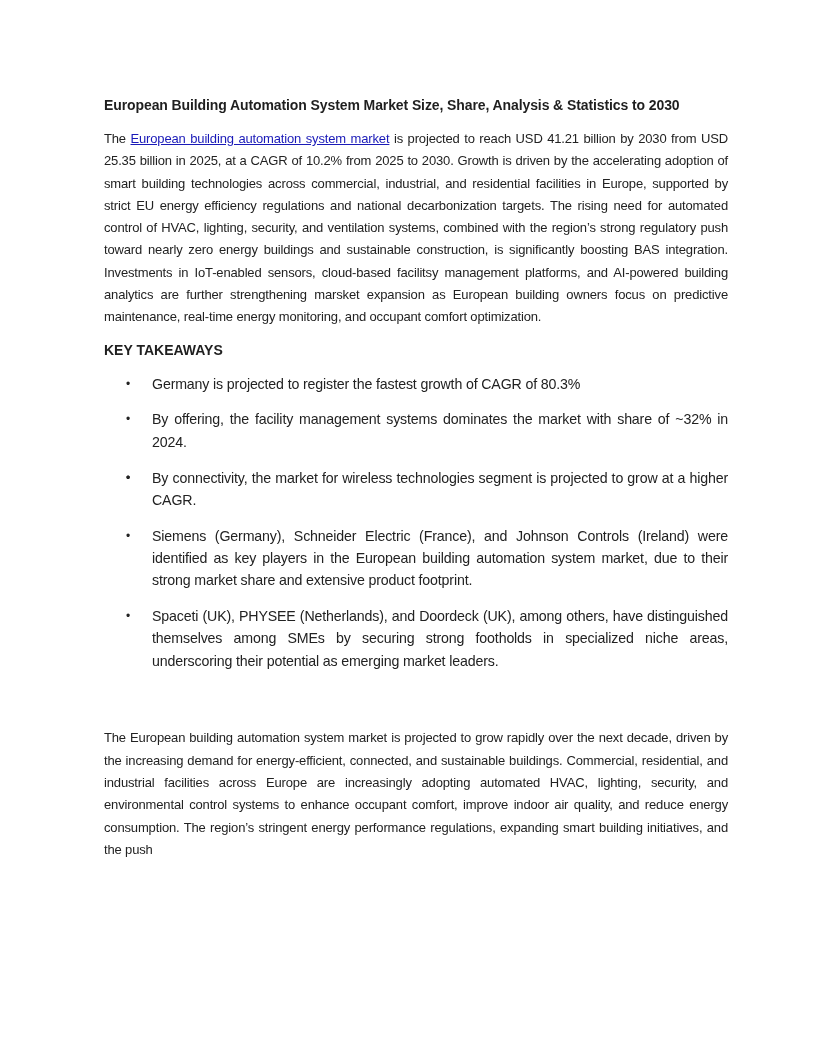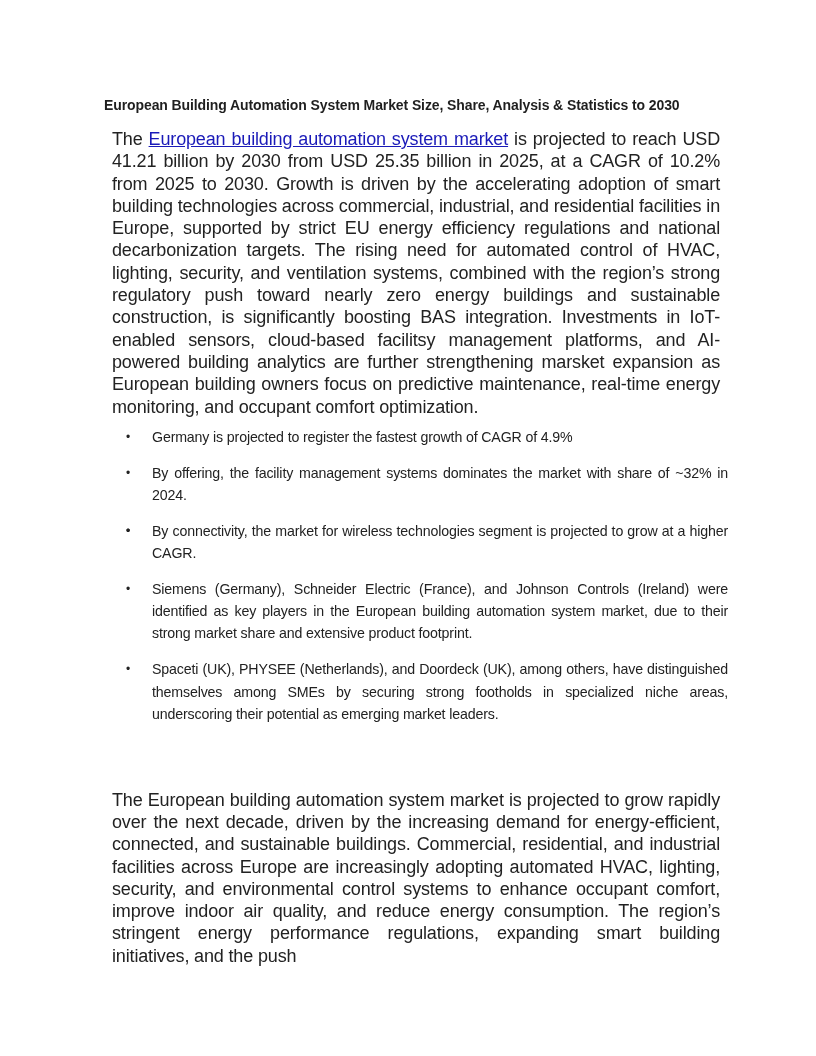--- a/index.html
+++ b/index.html
@@ -23,23 +23,23 @@
     }
     .title {
       font-weight: bold;
       font-size: 14px;
       line-height: 18px;
       margin: 0 0 14px 0;
       letter-spacing: -0.1px;
       color: #1f1f1f;
     }
     p.body {
-      font-size: 18px;
+      font-size: 13px;
       line-height: 22.3px;
-      margin: 8px;
+      margin: 0;
       text-align: justify;
       letter-spacing: -0.15px;
     }
     a.link {
       color: #1a1ab8;
       text-decoration: underline;
     }
     .heading {
       font-weight: bold;
       font-size: 14px;
@@ -72,23 +72,24 @@
     }
   </style>
 </head>
 <body>
 
 <div class="page">
   <div class="title">European Building Automation System Market Size, Share, Analysis &amp; Statistics to 2030</div>
 
   <p class="body"><span>The </span><a class="link" href="#">European building automation system market</a><span> is projected to reach USD 41.21 billion by 2030 from USD 25.35 billion in 2025, at a CAGR of 10.2% from 2025 to 2030. Growth is driven by the accelerating adoption of smart building technologies across commercial, industrial, and residential facilities in Europe, supported by strict EU energy efficiency regulations and national decarbonization targets. The rising need for automated control of HVAC, lighting, security, and ventilation systems, combined with the region’s strong regulatory push toward nearly zero energy buildings and sustainable construction, is significantly boosting BAS integration. Investments in IoT-enabled sensors, cloud-based facilitsy management platforms, and AI-powered building analytics are further strengthening marsket expansion as European building owners focus on predictive maintenance, real-time energy monitoring, and occupant comfort optimization.</span></p>
 
+  <div class="heading">KEY TAKEAWAYS</div>
 
   <ul class="takeaways">
-    <li><span class="bullet">•</span><span>Germany is projected to register the fastest growth of CAGR of 4.9%</span></li>
+    <li><span class="bullet">•</span><span>Germany is projected to register the fastest growth of CAGR of 80.3%</span></li>
     <li><span class="bullet">•</span><span>By offering, the facility management systems dominates the market with share of ~32% in 2024.</span></li>
     <li><span class="bullet">•</span></li>
     <li><span class="bullet">•</span><span>By connectivity, the market for wireless technologies segment is projected to grow at a higher CAGR.</span></li>
     <li><span class="bullet">•</span><span>Siemens (Germany), Schneider Electric (France), and Johnson Controls (Ireland) were identified as key players in the European building automation system market, due to their strong market share and extensive product footprint.</span></li>
     <li><span class="bullet">•</span><span>Spaceti (UK), PHYSEE (Netherlands), and Doordeck (UK), among others, have distinguished themselves among SMEs by securing strong footholds in specialized niche areas, underscoring their potential as emerging market leaders.</span></li>
   </ul>
 
   <div class="spacer"></div>
 
   <p class="body">The European building automation system market is projected to grow rapidly over the next decade, driven by the increasing demand for energy-efficient, connected, and sustainable buildings. Commercial, residential, and industrial facilities across Europe are increasingly adopting automated HVAC, lighting, security, and environmental control systems to enhance occupant comfort, improve indoor air quality, and reduce energy consumption. The region’s stringent energy performance regulations, expanding smart building initiatives, and the push</p>

